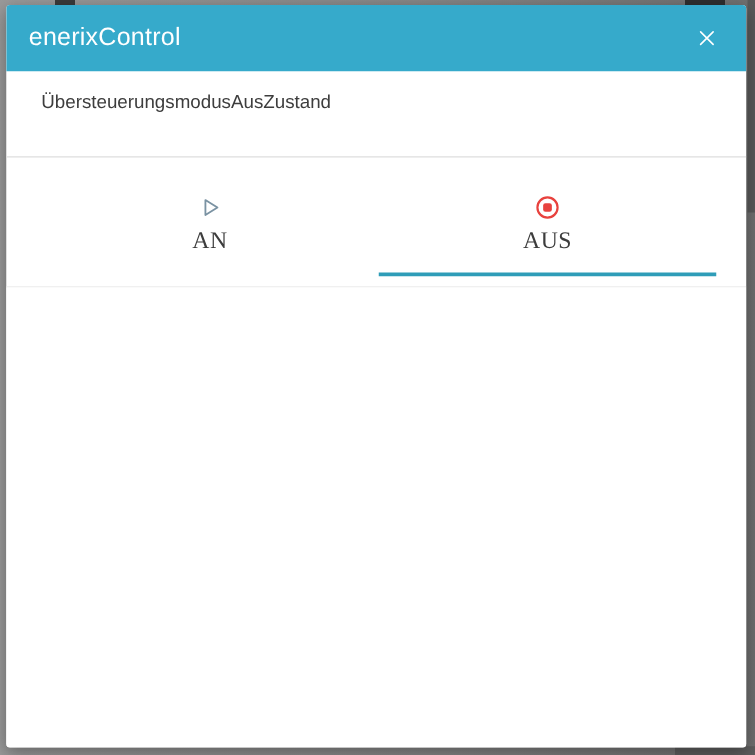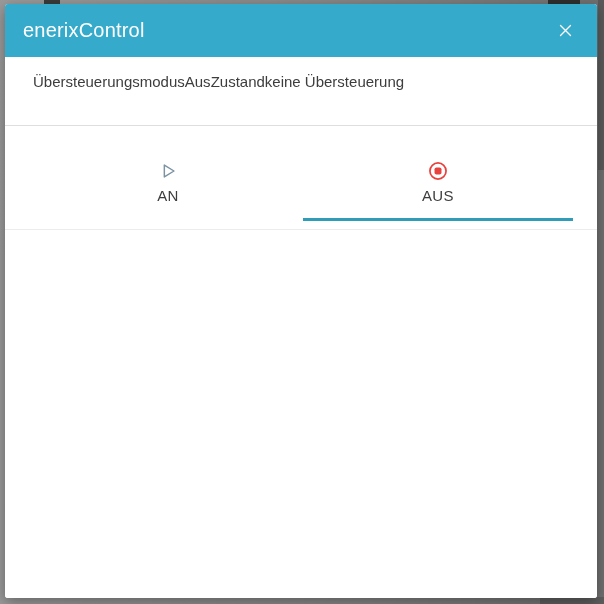--- a/index.html
+++ b/index.html
@@ -79,23 +79,24 @@
     align-items: center;
     justify-content: flex-end;
     padding-bottom: 14px;
     border-bottom: 3px solid transparent;
     cursor: pointer;
     background: none;
   }
   .tab.active { border-bottom-color: var(--tab-underline-teal, #2f9db8); }
   .tab .ticon { height: 22px; margin-bottom: 5px; display: flex; align-items: center; }
   .tab .tlabel {
-    font-size: 15px;
+    font-size: 19px;
     letter-spacing: 0.4px;
     color: var(--text-dark, #3d3d3d);
+    font-family: Liberation Serif, serif;
   }
   .body { flex: 1; background: #ffffff; }
 </style>
 </head>
 <body>
 
 <div class="backdrop">
   <div class="artifact tl"></div>
   <div class="artifact tr"></div>
   <div class="artifact re"></div>
@@ -112,21 +113,20 @@
       </button>
     </div>
 
     <div class="info">
       <div class="row">
         <span>Übersteuerungsmodus</span>
         <span>Aus</span>
       </div>
       <div class="row">
         <span>Zustand</span>
-        <span>keine Übersteuerung</span>
       </div>
     </div>
 
     <div class="divider"></div>
 
     <div class="tabs">
       <div class="tab">
         <span class="ticon">
           <svg width="22" height="22" viewBox="0 0 24 24">
             <path d="M8 5.5 L18.5 12 L8 18.5 Z" fill="none" stroke="#7b93a3" stroke-width="1.6" stroke-linejoin="round"></path>

